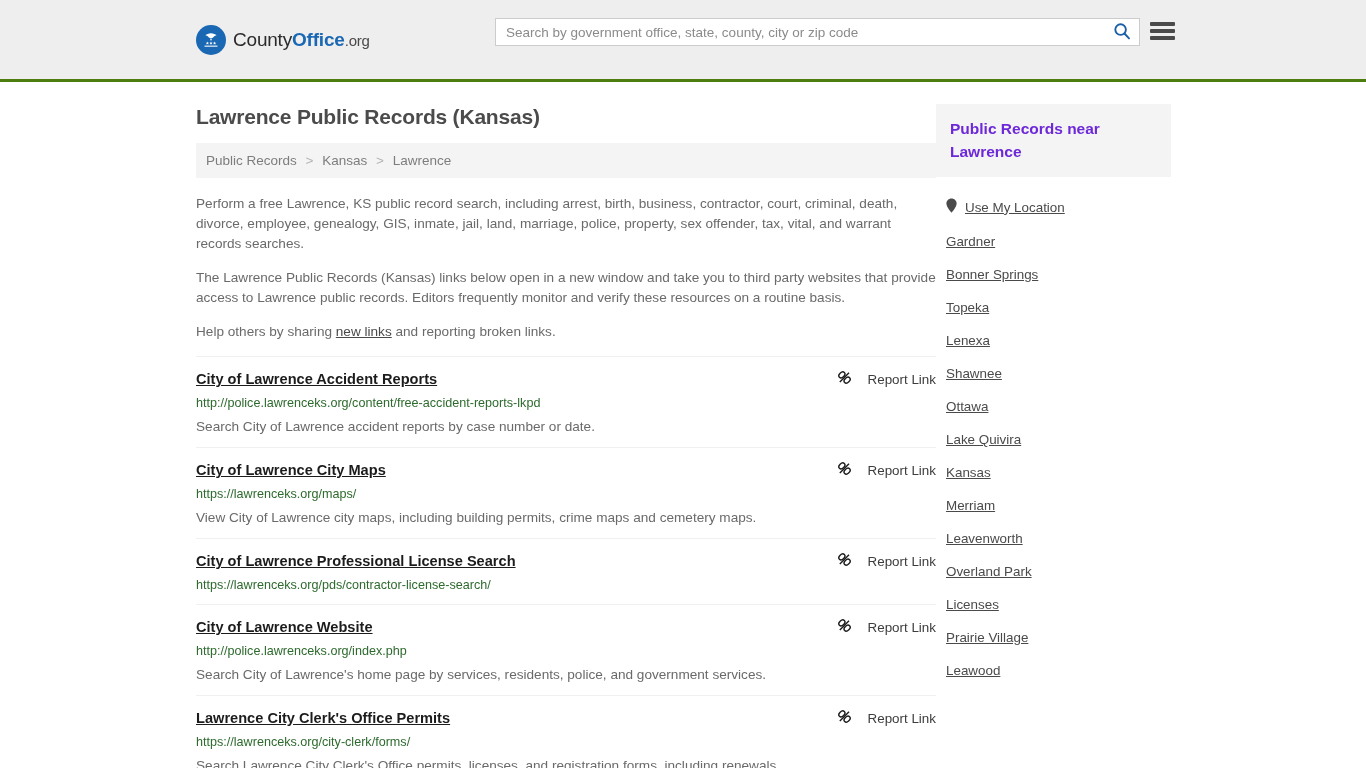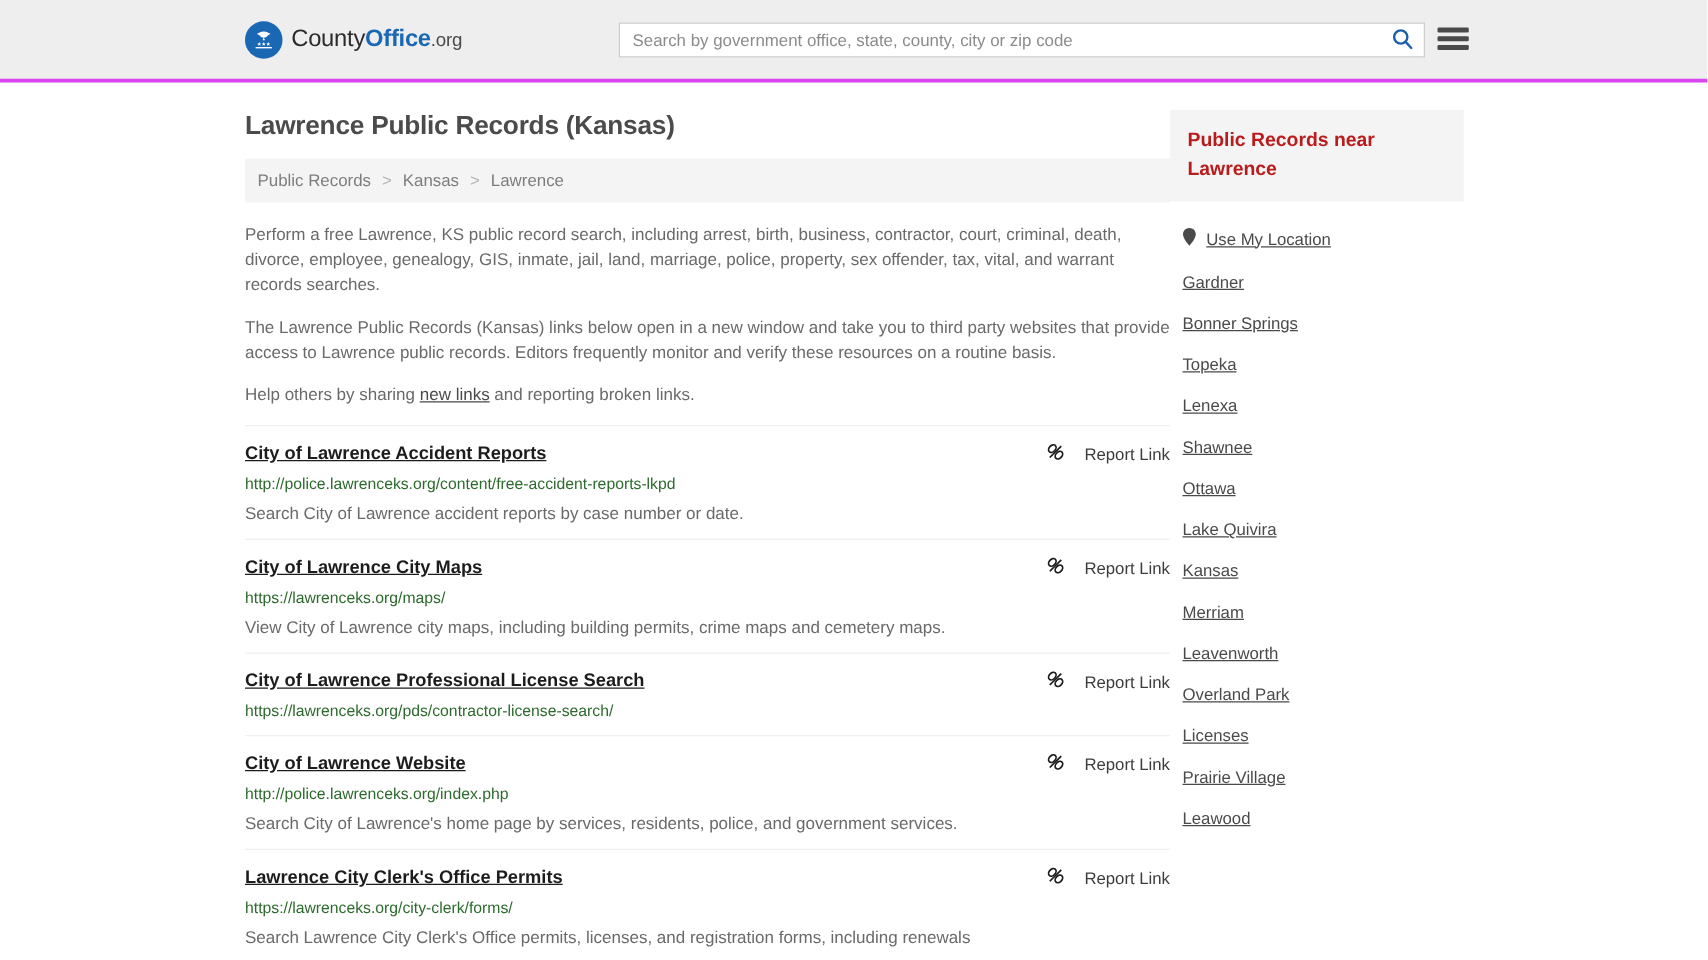--- a/index.html
+++ b/index.html
@@ -8,23 +8,23 @@
     width: 1366px; height: 768px;
     overflow: hidden;
     background: #ffffff;
     font-family: "Liberation Sans", sans-serif;
     color: #555555;
   }
 
   
   .site-header {
     width: 100%;
-    height: 66px;
+    height: 82px;
     background: #eeeeee;
-    border-bottom: 3px solid #d946ef;
+    border-bottom: 3px solid #4d7c0f;
     display: flex;
     align-items: center;
     position: relative;
   }
   .brand {
     display: flex;
     align-items: center;
     margin-left: 196px;
     gap: 7px;
     text-decoration: none;
@@ -189,21 +189,21 @@
     margin-top: 6px;
     line-height: 19px;
   }
 
   
   .side-head {
     background: #f4f4f4;
     padding: 13px 14px 14px 14px;
     font-size: 15.5px;
     font-weight: 700;
-    color: #b91c1c;
+    color: #6d28d9;
     line-height: 23px;
     margin-top: 22px;
   }
   .side-list { padding-top: 12px; }
   .side-item {
     display: flex;
     align-items: center;
     gap: 8px;
     padding: 9px 0 9px 10px;
     font-size: 13.4px;

